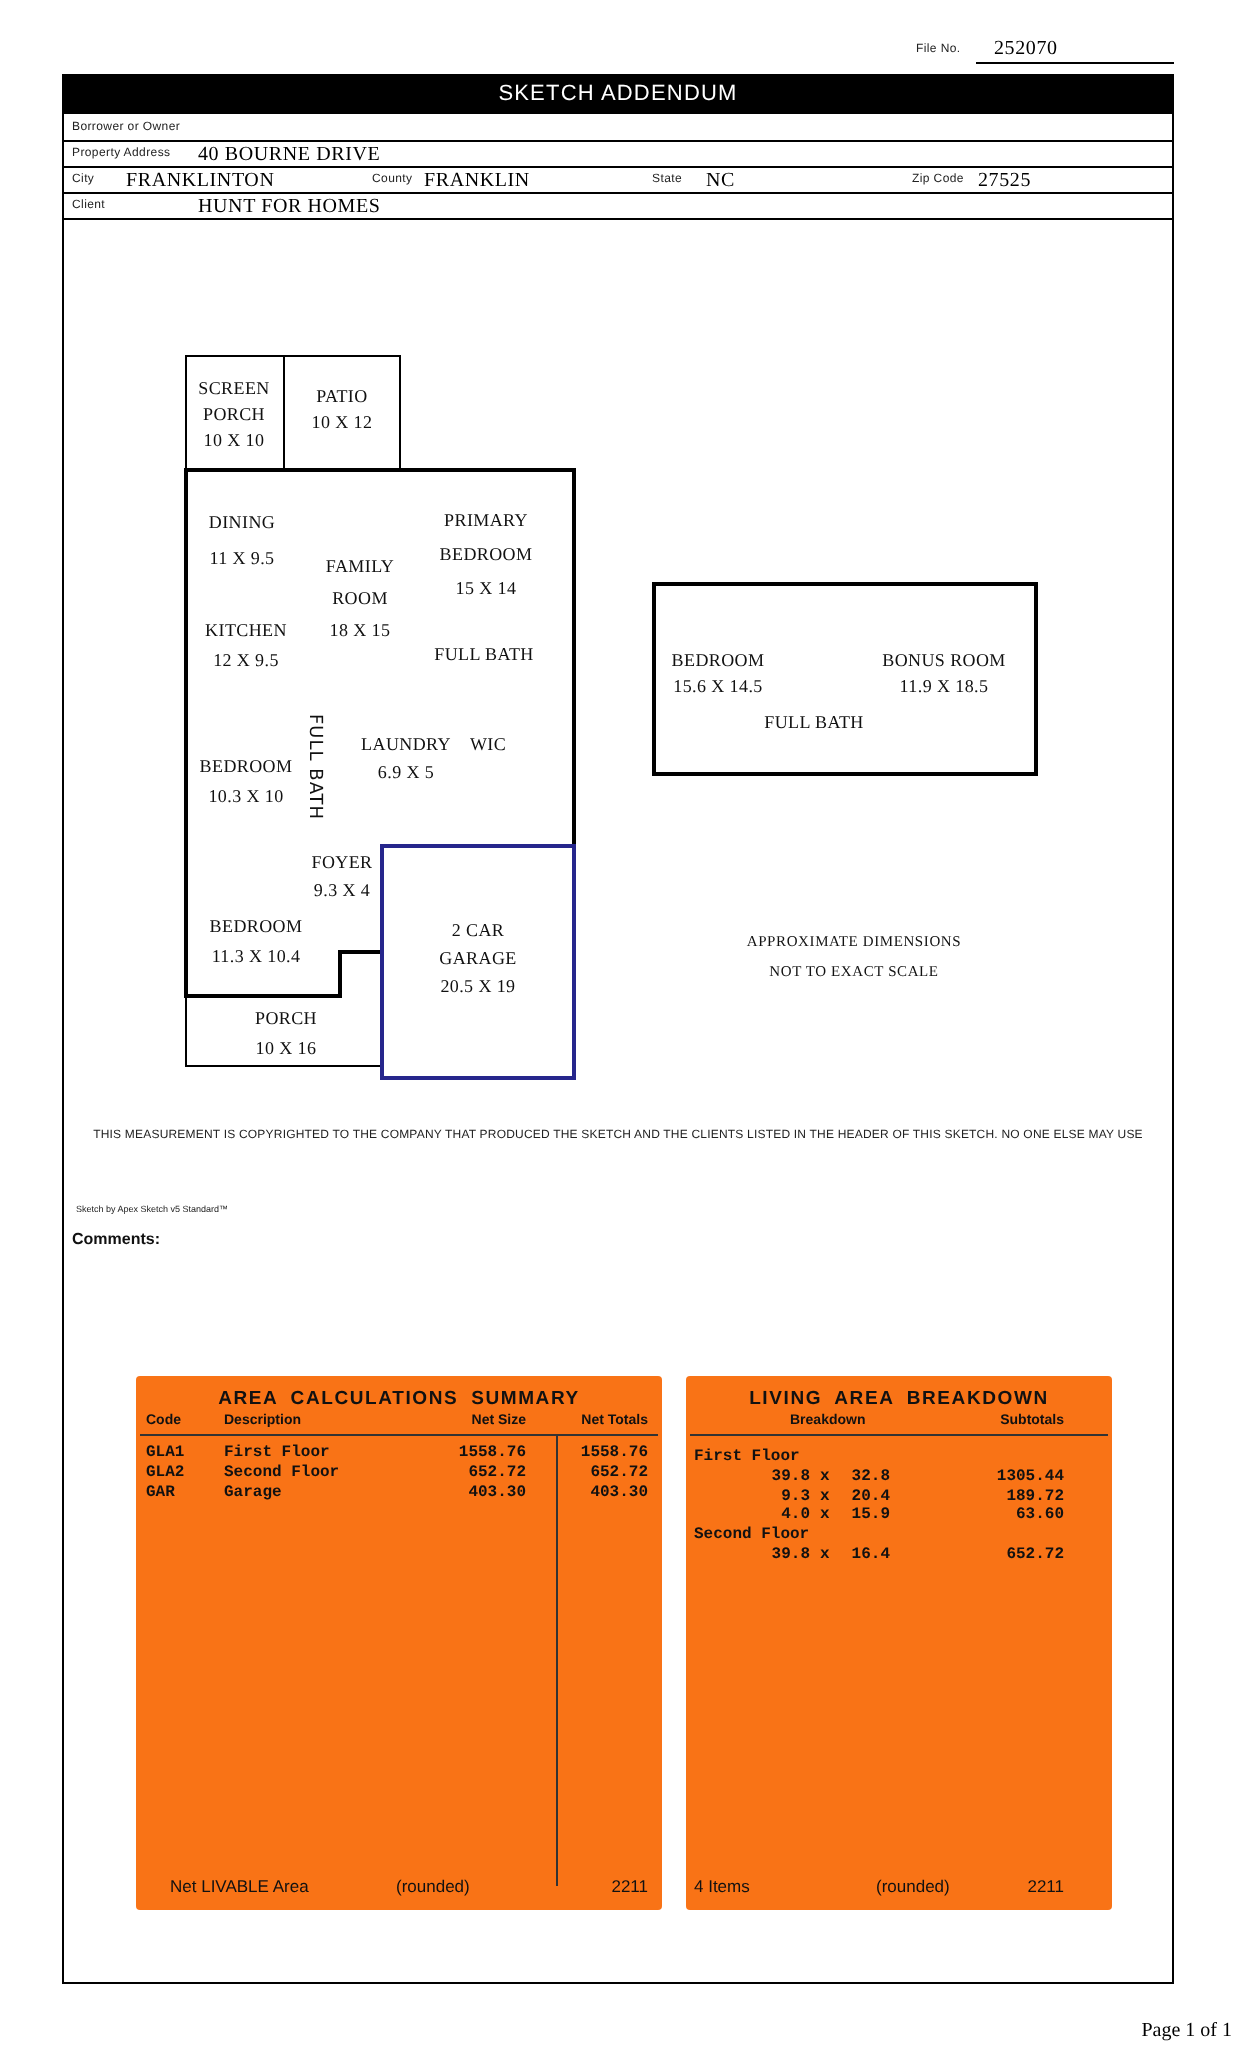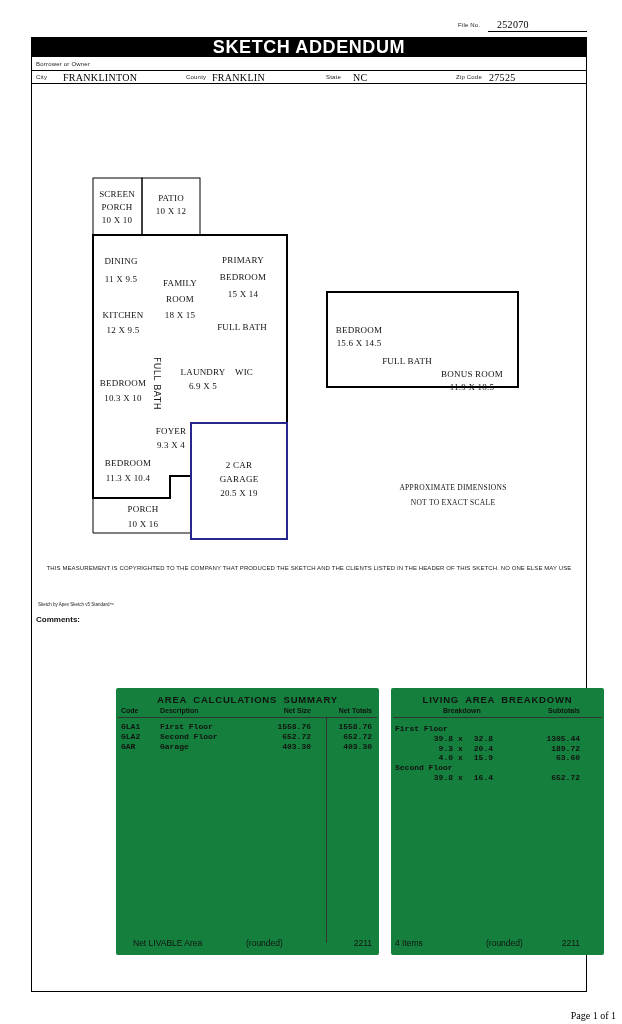--- a/index.html
+++ b/index.html
@@ -4,37 +4,37 @@
 <style>
   html,body{margin:0;padding:0;background:#fff;}
   #canvas{position:relative;width:622px;height:1024px;background:#fff;overflow:hidden;
           font-family:"Liberation Sans",sans-serif;color:#000;}
   .abs{position:absolute;}
   
   .tiny-label{font-size:6px;color:#222;letter-spacing:.2px;}
   .serif-val{font-family:"Liberation Serif",serif;font-size:10px;letter-spacing:.3px;}
   
   #title-bar{left:31px;top:37px;width:556px;height:20px;background:#000;color:#fff;
-             text-align:center;line-height:20px;font-weight:bold;font-size:18px;letter-spacing:.6px;}
+             text-align:center;line-height:20px;font-weight:normal;font-size:11px;letter-spacing:.6px;}
   #page-box{left:31px;top:57px;width:556px;height:935px;border:1.5px solid #000;border-top:none;box-sizing:border-box;}
   .form-row{position:relative;border-bottom:1px solid #000;box-sizing:border-box;}
   .form-row .tiny-label{position:absolute;left:4px;top:4px;}
   .form-row .serif-val{position:absolute;top:1px;}
   
   .room{position:absolute;transform:translateX(-50%);text-align:center;white-space:pre-line;
         font-family:Liberation Serif, serif;font-size:9px;color:#111;letter-spacing:.2px;}
   .room-v{position:absolute;writing-mode:vertical-rl;font-family:"DejaVu Sans",sans-serif;
           font-size:9px;color:#111;letter-spacing:.5px;}
   .plan-note{font-size:7.5px;letter-spacing:.3px;}
   
   #copyright{left:31px;top:565px;width:556px;text-align:center;font-size:6px;color:#222;letter-spacing:.1px;}
   #sketch-by{left:38px;top:602px;font-size:4.5px;color:#222;}
   #comments{left:36px;top:615px;font-size:8px;font-weight:600;color:#111;}
   
-  .gtable{position:absolute;background:#15803d;border-radius:2px;margin-left:48px;}
+  .gtable{position:absolute;background:#f97316;border-radius:2px;}
   .gtable .t-title{position:absolute;top:6px;left:0;width:100%;text-align:center;
                    font-weight:bold;font-size:9.5px;letter-spacing:.8px;word-spacing:3px;color:#111;}
   .gtable .t-colhead{position:absolute;font-weight:bold;font-size:7px;color:#111;}
   .gtable .t-rule{position:absolute;left:2px;right:2px;top:29px;height:0;border-top:1.3px solid #333;}
   .mono{font-family:"Liberation Mono",monospace;font-weight:bold;font-size:8px;color:#111;}
   .t-row span{position:absolute;white-space:nowrap;}
   .t-bottom{position:absolute;top:250px;left:0;width:100%;font-size:8.5px;color:#111;}
   .t-bottom span{position:absolute;white-space:nowrap;}
   
   #footer-company{left:0;top:1005px;width:600px;text-align:center;font-family:"Liberation Serif",serif;font-size:9.5px;}
@@ -49,30 +49,38 @@
   <span class="abs tiny-label" style="left:458px;top:22px;">File No.</span>
   <span class="abs serif-val" style="left:497px;top:19px;">252070</span>
   <div class="abs" style="left:488px;top:31px;width:99px;height:1px;background:#000;"></div>
 
   <div class="abs" id="title-bar">SKETCH ADDENDUM</div>
 
   <div class="abs" id="page-box">
     <div class="form-row" style="height:14px;">
       <span class="tiny-label">Borrower or Owner</span>
       <span class="serif-val" style="left:67px;"></span>
+    </div>
+    <div class="form-row" style="height:13px;">
+      <span class="tiny-label" style="top:3px;">Property Address</span>
+      <span class="serif-val" style="left:67px;">40 BOURNE DRIVE</span>
     </div>
     <div class="form-row" style="height:13px;">
       <span class="tiny-label" style="top:3px;">City</span>
       <span class="serif-val" style="left:31px;">FRANKLINTON</span>
       <span class="tiny-label" style="left:154px;top:3px;">County</span>
       <span class="serif-val" style="left:180px;">FRANKLIN</span>
       <span class="tiny-label" style="left:294px;top:3px;">State</span>
       <span class="serif-val" style="left:321px;">NC</span>
       <span class="tiny-label" style="left:424px;top:3px;">Zip Code</span>
       <span class="serif-val" style="left:457px;">27525</span>
+    </div>
+    <div class="form-row" style="height:13px;">
+      <span class="tiny-label" style="top:3px;">Client</span>
+      <span class="serif-val" style="left:67px;">HUNT FOR HOMES</span>
     </div>
   </div>
 
   <svg width="622" height="1024" viewBox="0 0 622 1024">
     <rect x="93" y="178" width="49" height="57" fill="none" stroke="#000" stroke-width="1"></rect>
     <rect x="142" y="178" width="58" height="57" fill="none" stroke="#000" stroke-width="1"></rect>
     <polyline points="287,423 287,235 93,235 93,498 170,498 170,476 192,476" fill="none" stroke="#000" stroke-width="2"></polyline>
     <polyline points="93,498 93,533 192,533" fill="none" stroke="#000" stroke-width="1"></polyline>
     <rect x="191" y="423" width="96" height="116" fill="none" stroke-width="2" stroke="#26268c"></rect>
     <rect x="327" y="292" width="191" height="95" fill="none" stroke="#000" stroke-width="2"></rect>
@@ -104,24 +112,24 @@
 9.3 X 4</div>
   <div class="room" style="left:128px;top:456px;line-height:15px;">BEDROOM
 11.3 X 10.4</div>
   <div class="room" style="left:239px;top:458px;line-height:14px;">2 CAR
 GARAGE
 20.5 X 19</div>
   <div class="room" style="left:143px;top:502px;line-height:15px;">PORCH
 10 X 16</div>
   <div class="room" style="left:359px;top:324px;line-height:13px;">BEDROOM
 15.6 X 14.5</div>
-  <div class="room" style="left:472px;top:324px;line-height:13px;margin-top:44px;">BONUS ROOM
+  <div class="room" style="left:472px;top:324px;line-height:13px;">BONUS ROOM
 11.9 X 18.5</div>
   <div class="room" style="left:407px;top:355px;line-height:12px;">FULL BATH</div>
-  <div class="room plan-note" style="left:427px;top:480px;line-height:15px;margin-left:26px;">APPROXIMATE DIMENSIONS
+  <div class="room plan-note" style="left:427px;top:463px;line-height:15px;">APPROXIMATE DIMENSIONS
 NOT TO EXACT SCALE</div>
 
   <div class="abs" id="copyright">THIS MEASUREMENT IS COPYRIGHTED TO THE COMPANY THAT PRODUCED THE SKETCH AND  THE CLIENTS LISTED IN THE HEADER OF THIS SKETCH. NO ONE ELSE MAY USE</div>
   <div class="abs" id="sketch-by">Sketch by Apex Sketch v5 Standard™</div>
   <div class="abs" id="comments">Comments:</div>
 
   <div class="gtable" style="left:68px;top:688px;width:263px;height:267px;">
     <div class="t-title">AREA CALCULATIONS SUMMARY</div>
     <span class="t-colhead" style="left:5px;top:19px;">Code</span>
     <span class="t-colhead" style="left:44px;top:19px;">Description</span>

